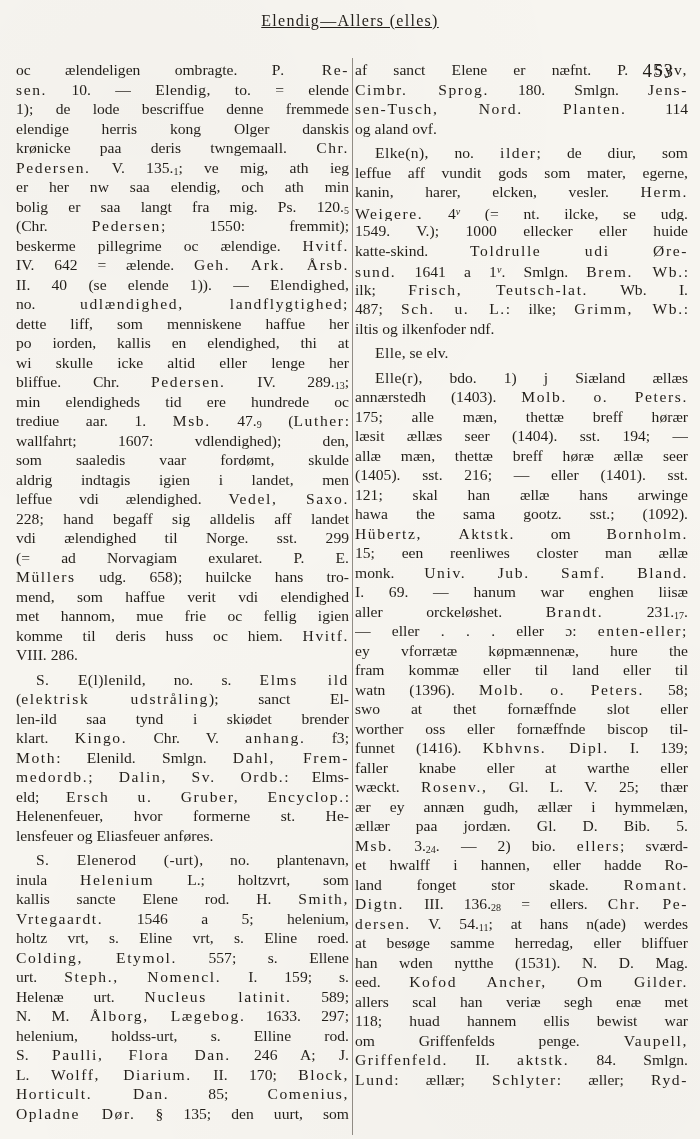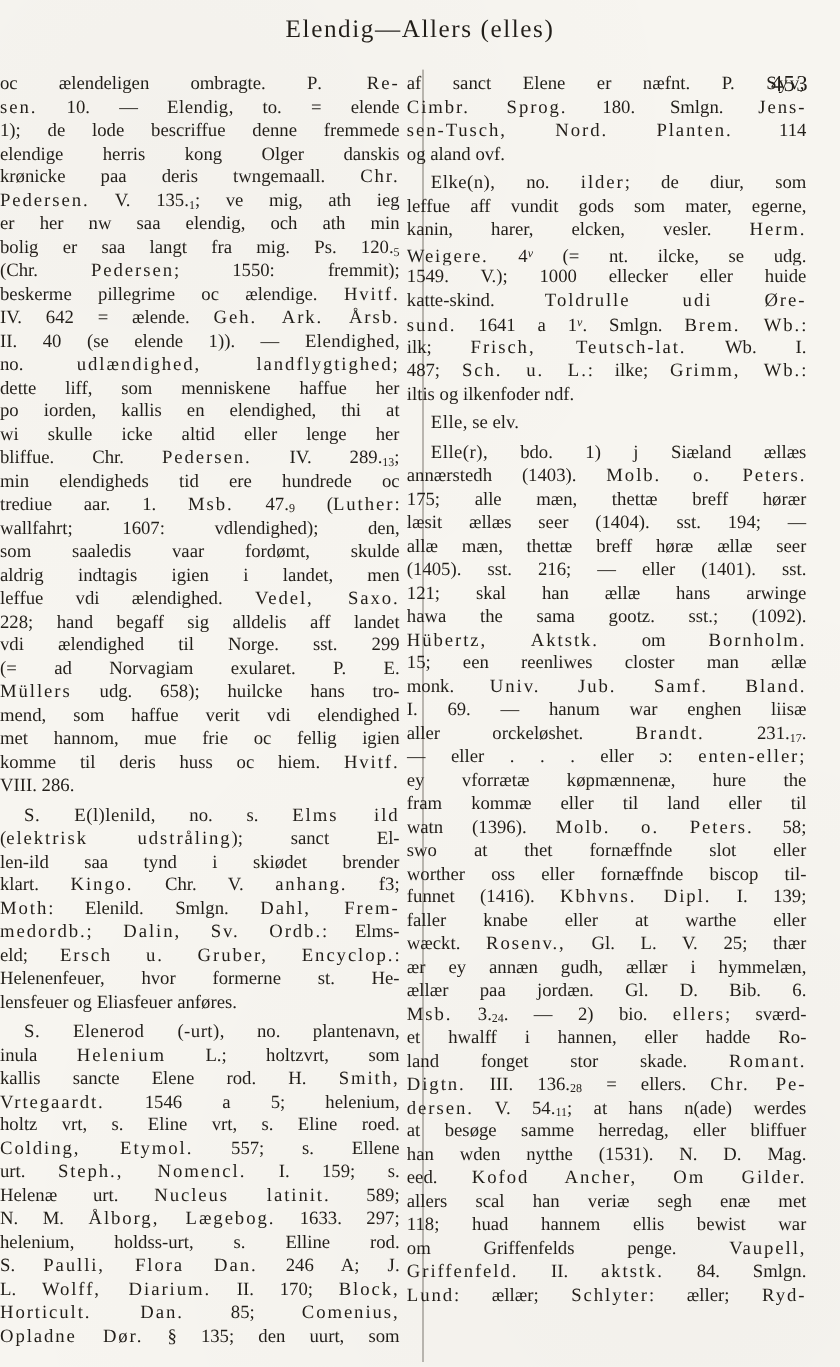--- a/index.html
+++ b/index.html
@@ -15,32 +15,32 @@
   }
   .page{position:relative;width:700px;height:1139px;
     background:
       radial-gradient(circle at 20% 10%, rgba(0,0,0,0.015), transparent 40%),
       radial-gradient(circle at 80% 90%, rgba(0,0,0,0.02), transparent 50%),
       var(--paper);
   }
   .header{position:absolute;top:12px;left:0;width:100%;height:26px;}
   .running-title{
     position:absolute;left:0;right:0;text-align:center;
-    font-size:21px;letter-spacing:1.3px;
+    font-size:16px;letter-spacing:1.3px;text-decoration:underline;
   }
   .page-number{
     position:absolute;right:26px;top:0;
     font-size:19px;letter-spacing:1px;margin-top:48px;
   }
   .divider{
     position:absolute;left:352px;top:58px;bottom:4px;width:1px;
     background:rgba(62,55,46,0.55);
   }
   .cols{
-    position:absolute;top:60px;left:0;width:684px;
+    position:absolute;top:60px;left:16px;width:684px;
     display:flex;gap:6px;
   }
   .col{
     width:333px;
     font-size:15.6px;
     line-height:19.5px;
   }
   .line{
     height:19.5px;
     overflow:hidden;
@@ -153,21 +153,21 @@
         <div class="line"><span>— eller . . . eller ɔ: </span><span class="s">enten-eller;</span></div>
         <div class="line"><span>ey vforrætæ køpmænnenæ, hure the</span></div>
         <div class="line"><span>fram kommæ eller til land eller til</span></div>
         <div class="line"><span>watn (1396). </span><span class="s">Molb. o. Peters.</span><span> 58;</span></div>
         <div class="line"><span>swo at thet fornæffnde slot eller</span></div>
         <div class="line"><span>worther oss eller fornæffnde biscop til-</span></div>
         <div class="line"><span>funnet (1416). </span><span class="s">Kbhvns. Dipl.</span><span> I. 139;</span></div>
         <div class="line"><span>faller knabe eller at warthe eller</span></div>
         <div class="line"><span>wæckt. </span><span class="s">Rosenv.,</span><span> Gl. L. V. 25; thær</span></div>
         <div class="line"><span>ær ey annæn gudh, ællær i hymmelæn,</span></div>
-        <div class="line"><span>ællær paa jordæn. Gl. D. Bib. 6.</span></div>
+        <div class="line"><span>ællær paa jordæn. Gl. D. Bib. 5.</span></div>
         <div class="line"><span class="s">Msb.</span><span> 3.</span><span class="sub">24</span><span>. — 2) bio. </span><span class="s">ellers</span><span>; sværd-</span></div>
         <div class="line"><span>et hwalff i hannen, eller hadde Ro-</span></div>
         <div class="line"><span>land fonget stor skade. </span><span class="s">Romant.</span></div>
         <div class="line"><span class="s">Digtn.</span><span> III. 136.</span><span class="sub">28</span><span> = ellers. </span><span class="s">Chr. Pe-</span></div>
         <div class="line"><span class="s">dersen.</span><span> V. 54.</span><span class="sub">11</span><span>; at hans n(ade) werdes</span></div>
         <div class="line"><span>at besøge samme herredag, eller bliffuer</span></div>
         <div class="line"><span>han wden nytthe (1531). N. D. Mag.</span></div>
         <div class="line"><span>eed. </span><span class="s">Kofod Ancher, Om Gilder.</span></div>
         <div class="line"><span>allers scal han veriæ segh enæ met</span></div>
         <div class="line"><span>118; huad hannem ellis bewist war</span></div>

